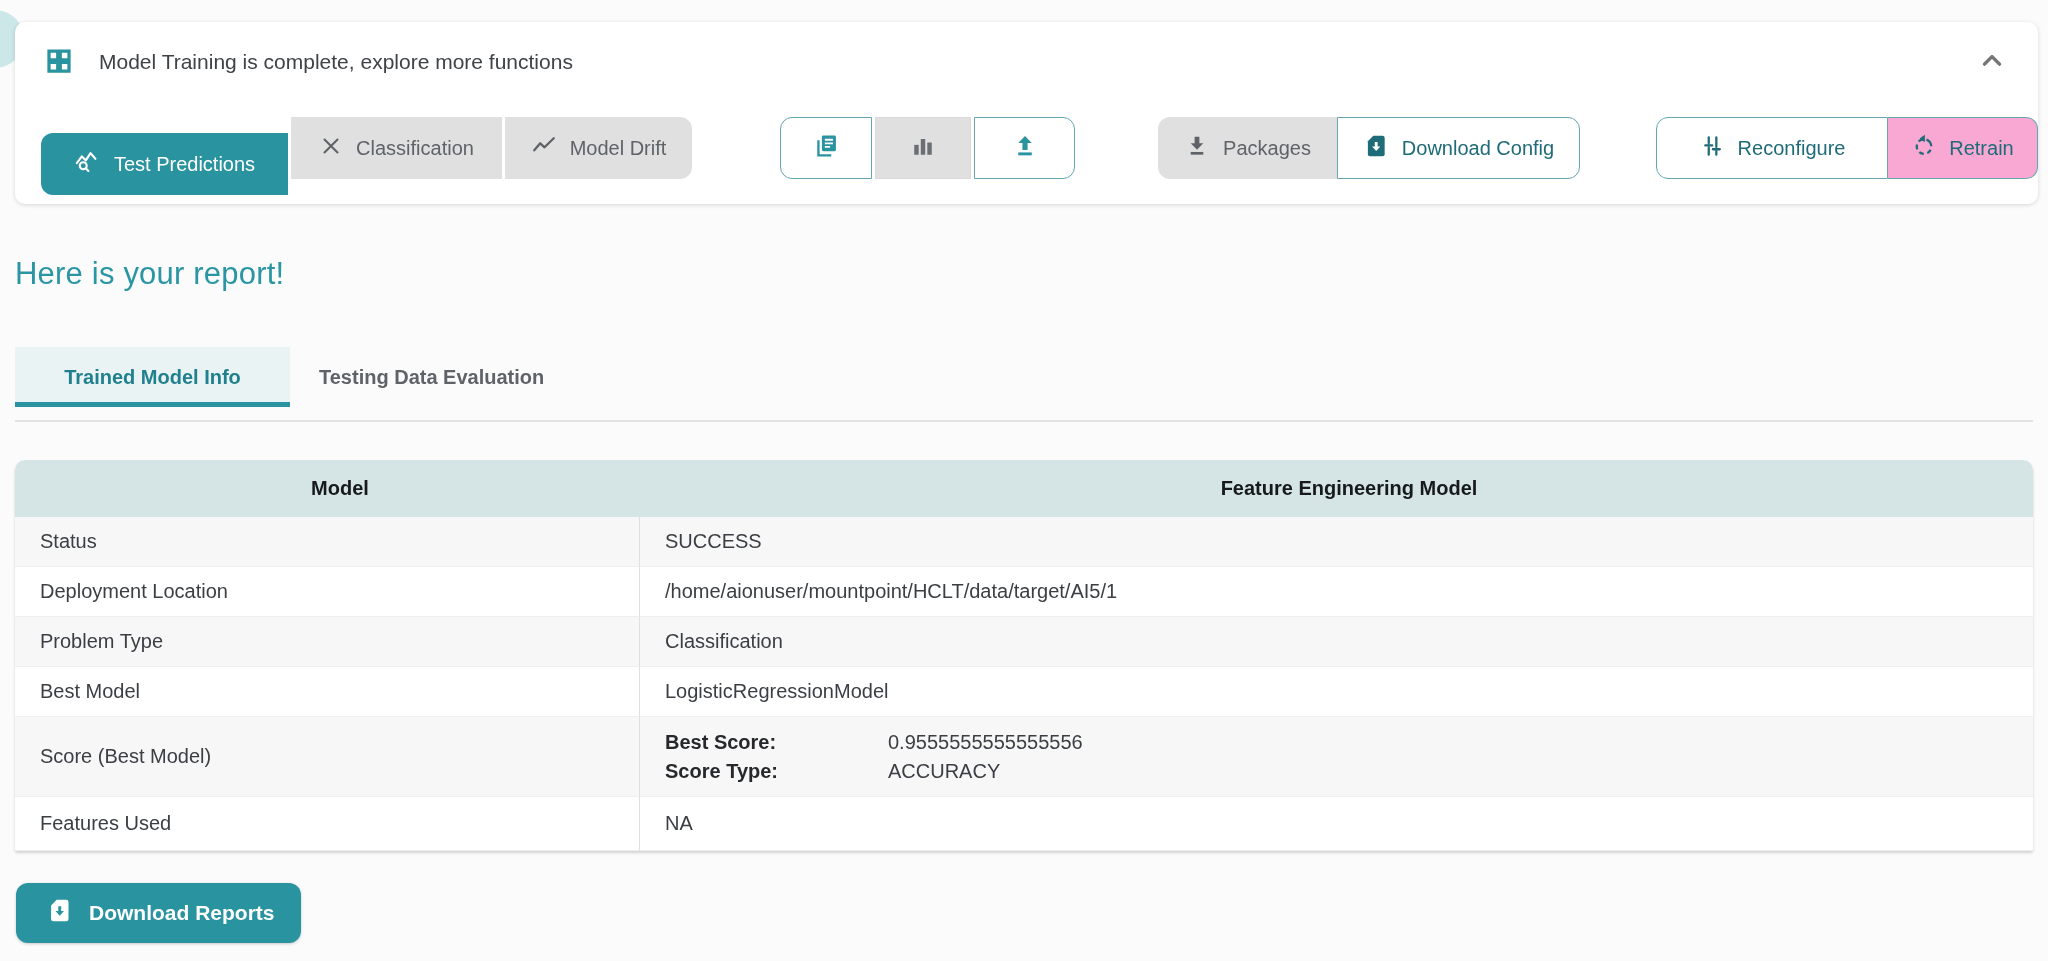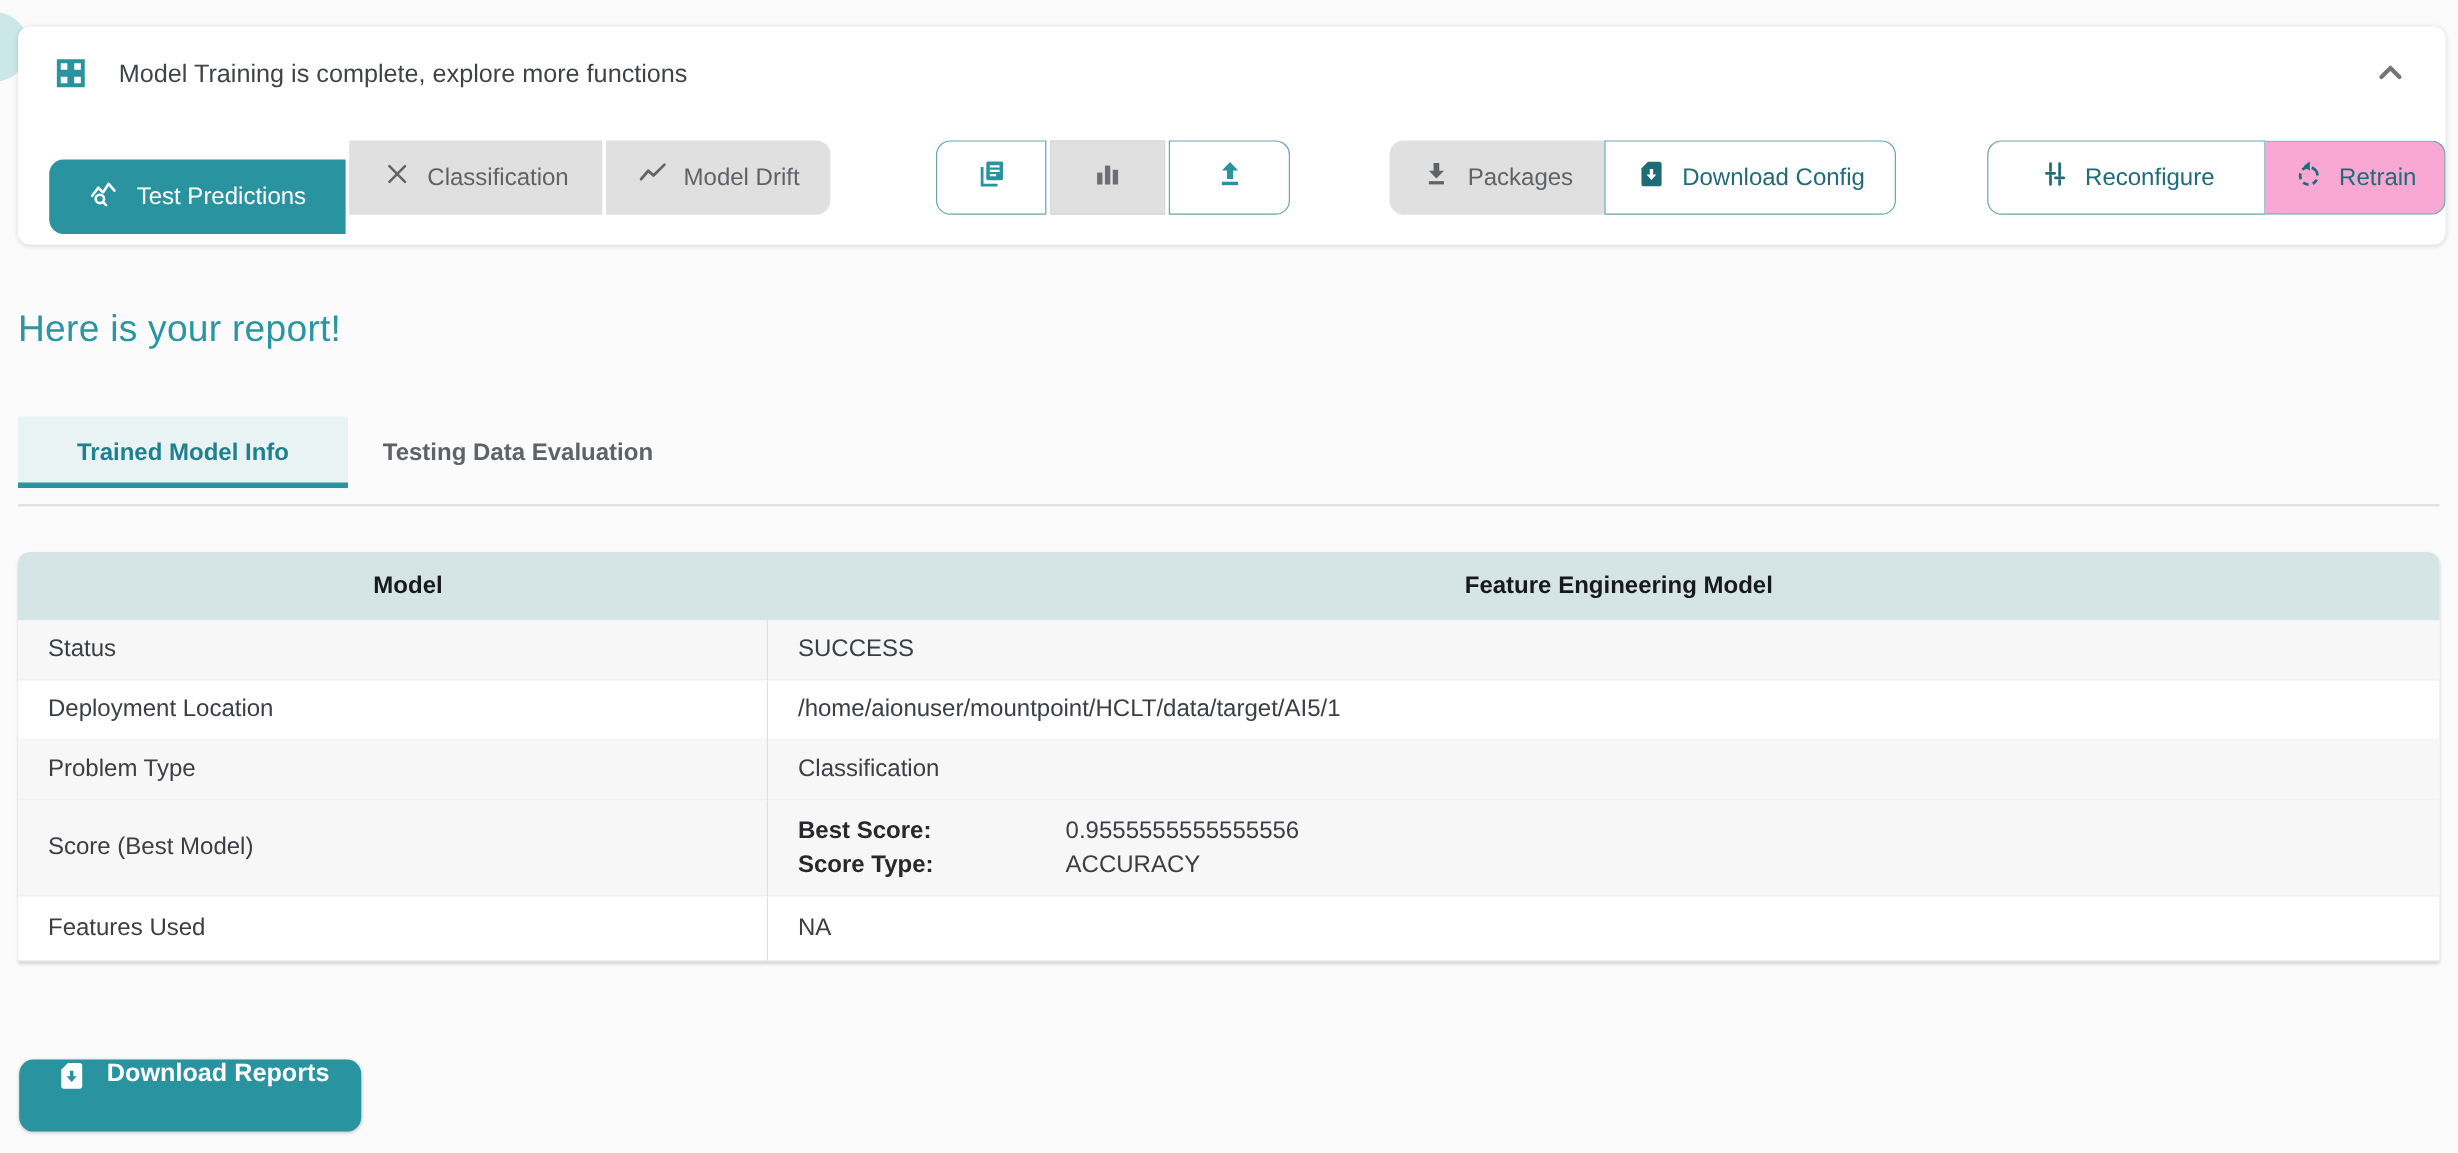--- a/index.html
+++ b/index.html
@@ -76,21 +76,21 @@
   .info-table tr.r-score td { height:80px; }
   .info-table tr.r-last td { height:54px; }
   .info-table tbody td { border-bottom:1px solid #efefef; }
   .info-table tr.alt td { background:#f7f7f7; }
   .pair { display:flex; line-height:29px; }
   .pair .pk { width:223px; font-weight:700; color:#26282c; }
 
   
   .btn-reports { position:absolute; left:16px; top:883px; width:285px; height:60px;
                  background:#2a93a0; color:#ffffff; border:none; border-radius:12px;
-                 display:flex; align-items:flex-start; gap:16px; padding-left:30px;
+                 display:flex; align-items:center; gap:16px; padding-left:30px;
                  font-size:21px; font-weight:700; cursor:pointer; font-family:inherit;
                  box-shadow:0 1px 3px rgba(0,0,0,0.2); }
 </style>
 </head>
 <body>
 
 <div id="app">
 
   <div class="deco-circle"></div>
 
@@ -240,20 +240,24 @@
         <td class="c2">SUCCESS</td>
       </tr>
       <tr class="r-std">
         <td class="c1">Deployment Location</td>
         <td class="c2">/home/aionuser/mountpoint/HCLT/data/target/AI5/1</td>
       </tr>
       <tr class="r-std alt">
         <td class="c1">Problem Type</td>
         <td class="c2">Classification</td>
       </tr>
+      <tr class="r-std">
+        <td class="c1">Best Model</td>
+        <td class="c2">LogisticRegressionModel</td>
+      </tr>
       <tr class="r-score alt">
         <td class="c1">Score (Best Model)</td>
         <td class="c2">
           <div class="pair">
             <span class="pk">Best Score:</span>
             <span class="pv">0.9555555555555556</span>
           </div>
           <div class="pair">
             <span class="pk">Score Type:</span>
             <span class="pv">ACCURACY</span>

